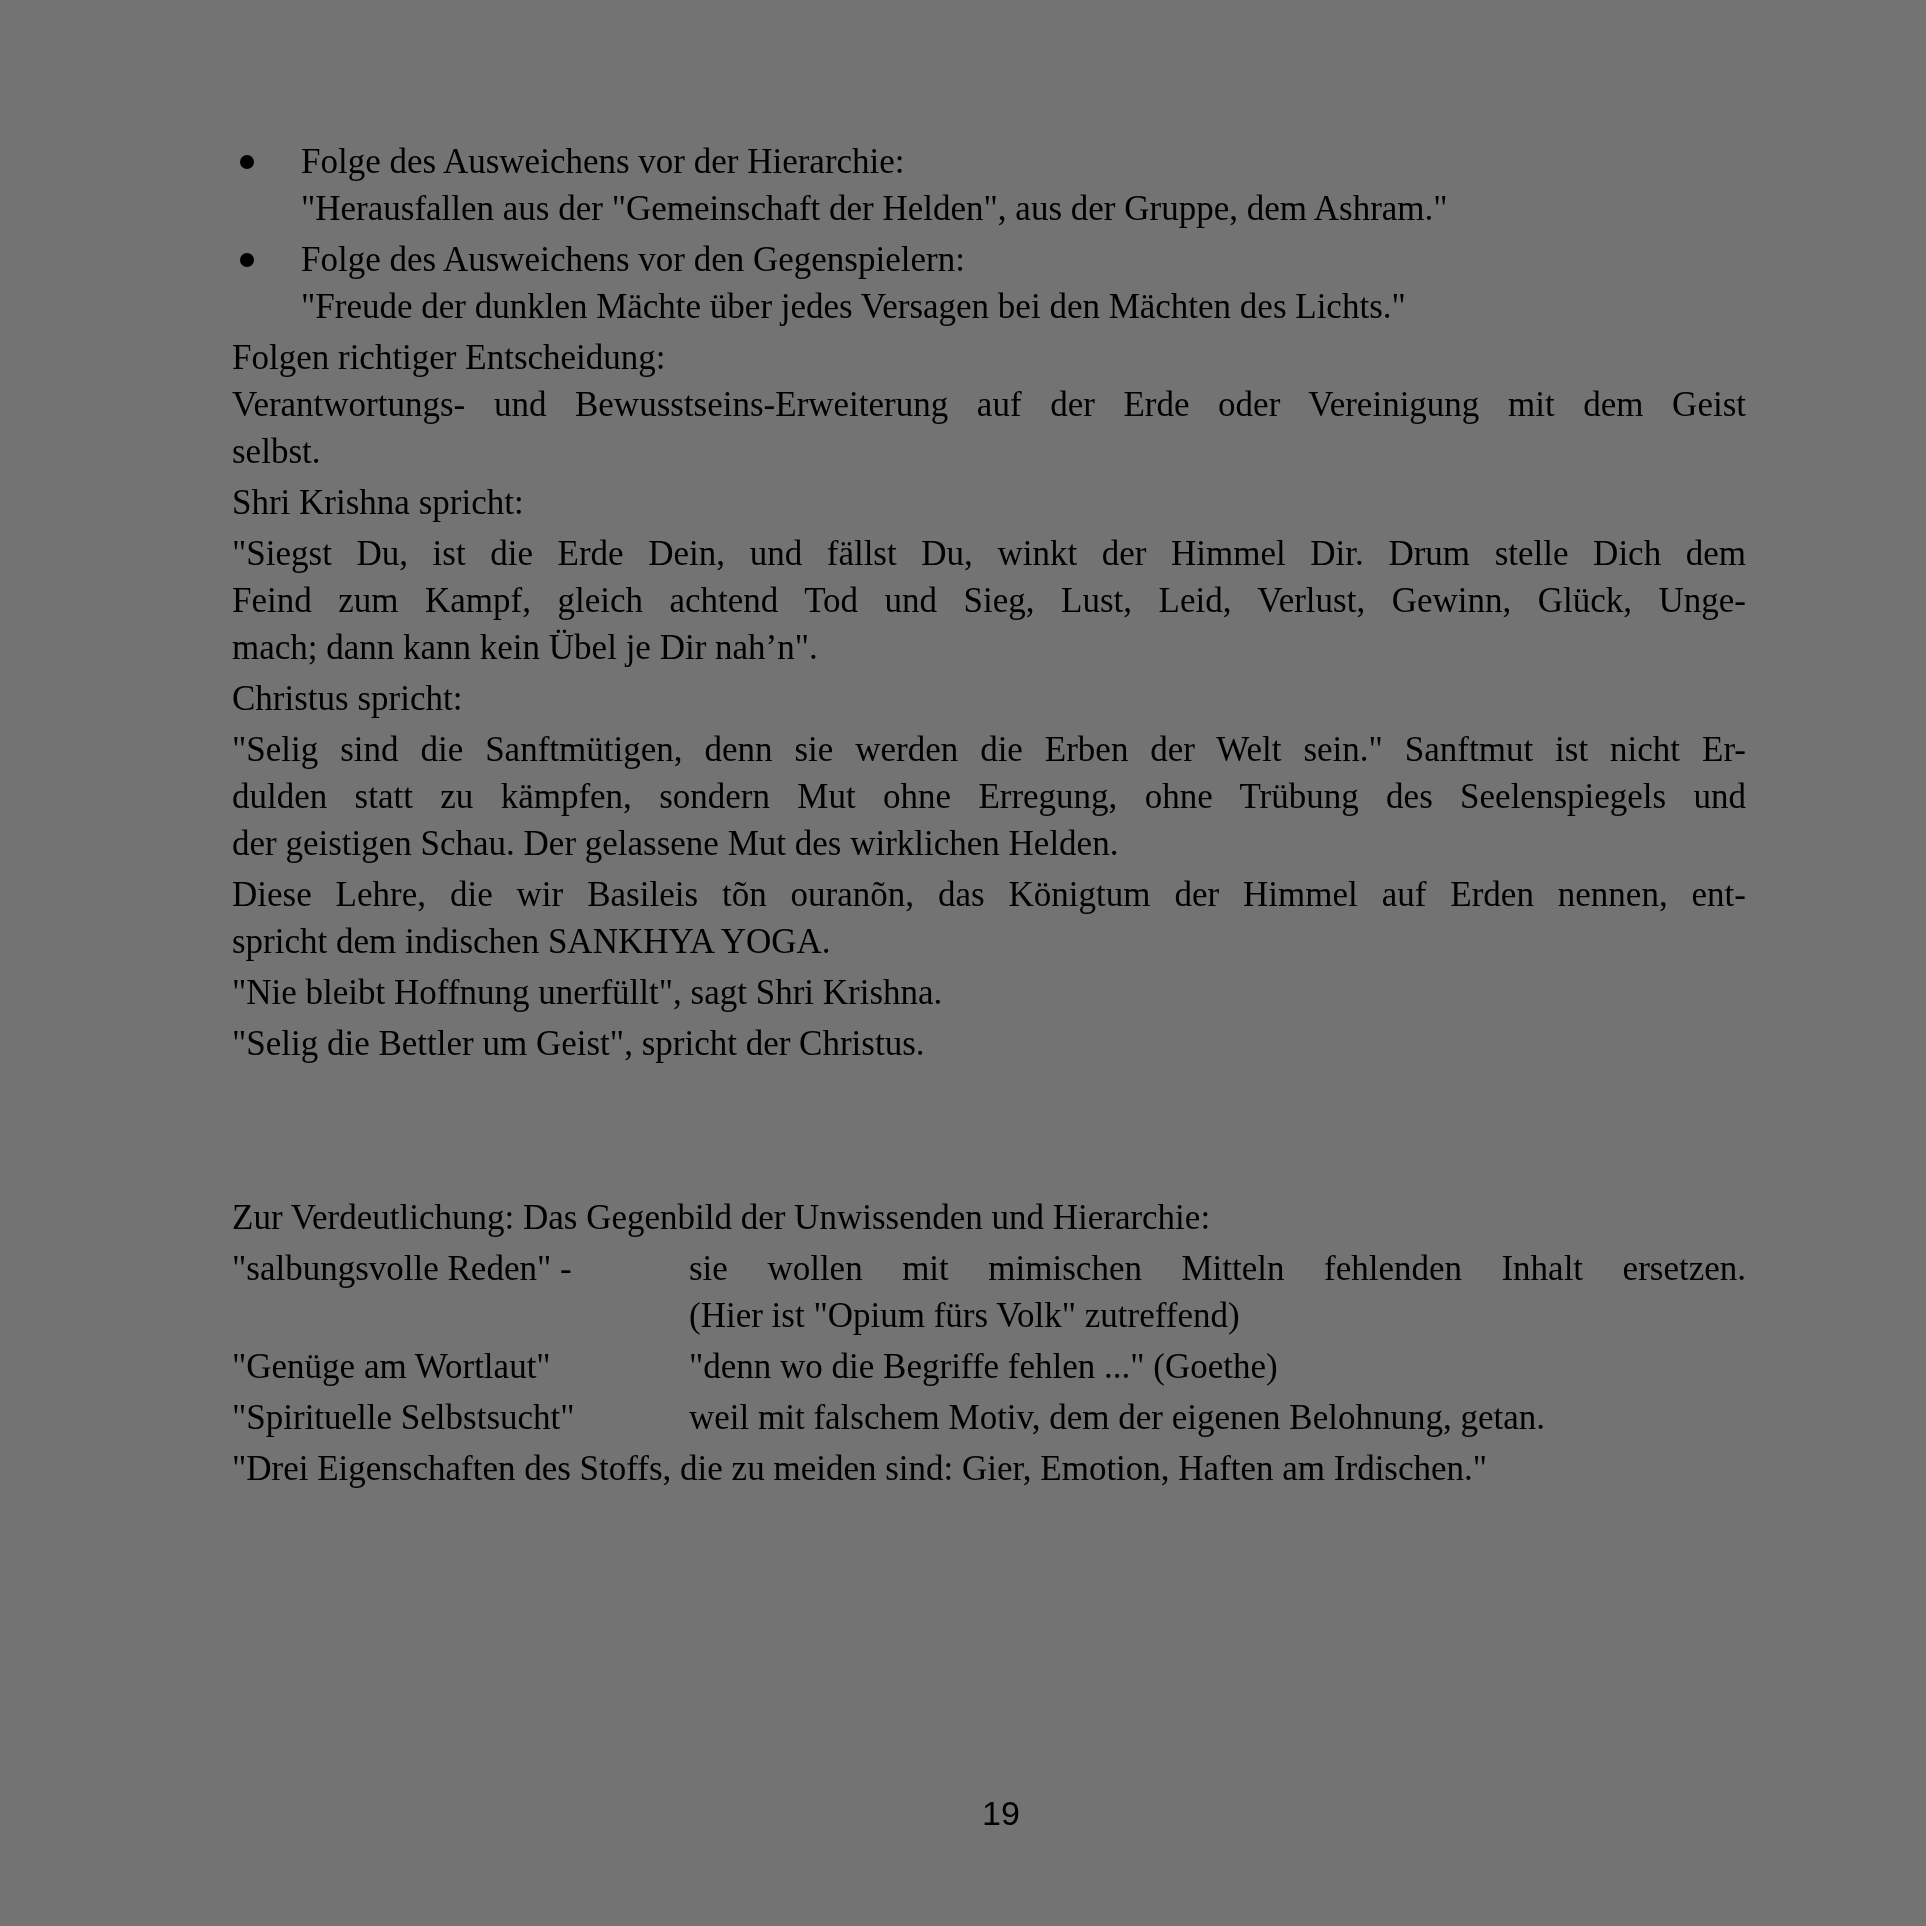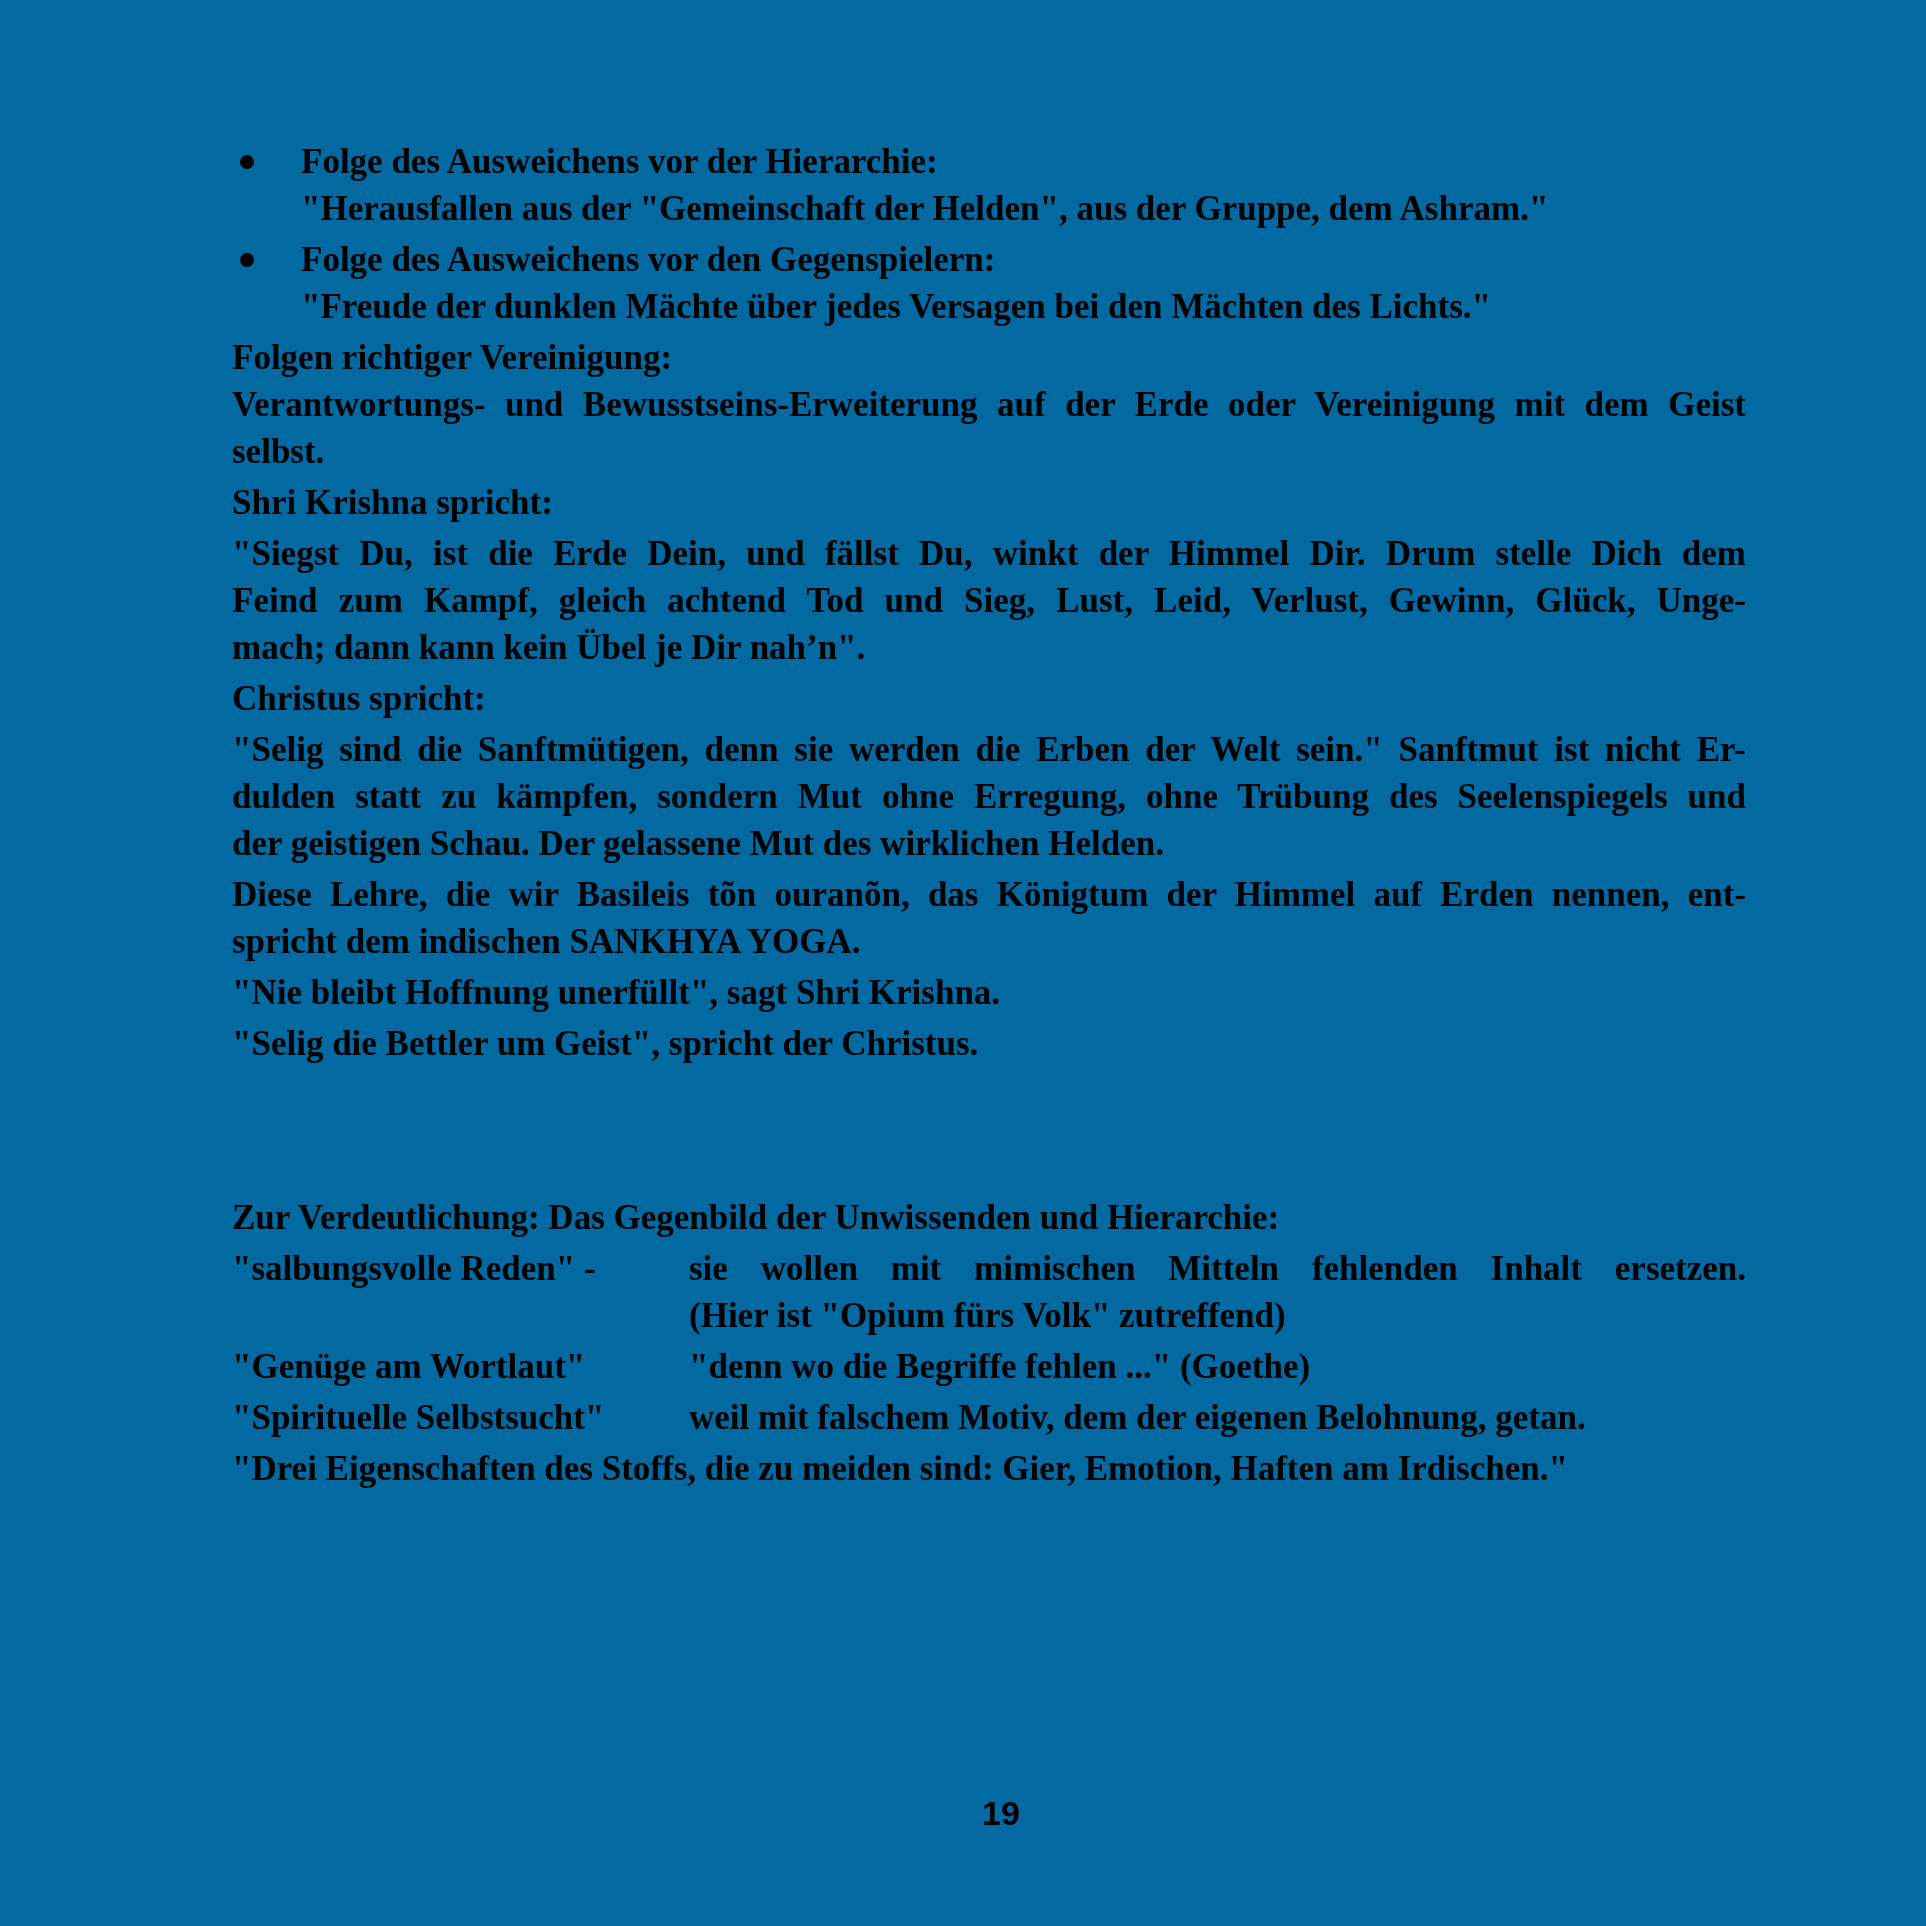--- a/index.html
+++ b/index.html
@@ -1,26 +1,25 @@
 <!DOCTYPE html>
 <html style="font-size:6.2px"><head>
 <meta charset="utf-8">
 <style>
   html, body { margin: 0; padding: 0; background: #ffffff; }
   .page {
     position: relative;
     width: 1926px;
     height: 1926px;
-    background: #0369a1;
+    background: #737373;
     color: #000000;
     font-family: "Liberation Serif", serif;
     font-size: 35px;
     line-height: 47px;
     overflow: hidden;
-    font-weight: bold;
   }
   .content {
     position: absolute;
     left: 232px;
     top: 138px;
     width: 1514px;
   }
   .block { margin-top: 4px; }
   .block:first-child { margin-top: 0; }
   .line { text-align: left; white-space: normal; }
@@ -58,21 +57,21 @@
         <span class="dot"></span>
         <div class="line">Folge des Ausweichens vor der Hierarchie:</div>
         <div class="line">"Herausfallen aus der "Gemeinschaft der Helden", aus der Gruppe, dem Ashram."</div>
       </div>
       <div class="block bullet">
         <span class="dot"></span>
         <div class="line">Folge des Ausweichens vor den Gegenspielern:</div>
         <div class="line">"Freude der dunklen Mächte über jedes Versagen bei den Mächten des Lichts."</div>
       </div>
       <div class="block para">
-        <div class="line">Folgen richtiger Vereinigung:</div>
+        <div class="line">Folgen richtiger Entscheidung:</div>
         <div class="line j">Verantwortungs- und Bewusstseins-Erweiterung auf der Erde oder Vereinigung mit dem Geist</div>
         <div class="line">selbst.</div>
       </div>
       <div class="block para">
         <div class="line">Shri Krishna spricht:</div>
       </div>
       <div class="block para">
         <div class="line j">"Siegst Du, ist die Erde Dein, und fällst Du, winkt der Himmel Dir. Drum stelle Dich dem</div>
         <div class="line j">Feind zum Kampf, gleich achtend Tod und Sieg, Lust, Leid, Verlust, Gewinn, Glück, Unge-</div>
         <div class="line">mach; dann kann kein Übel je Dir nah’n".</div>

